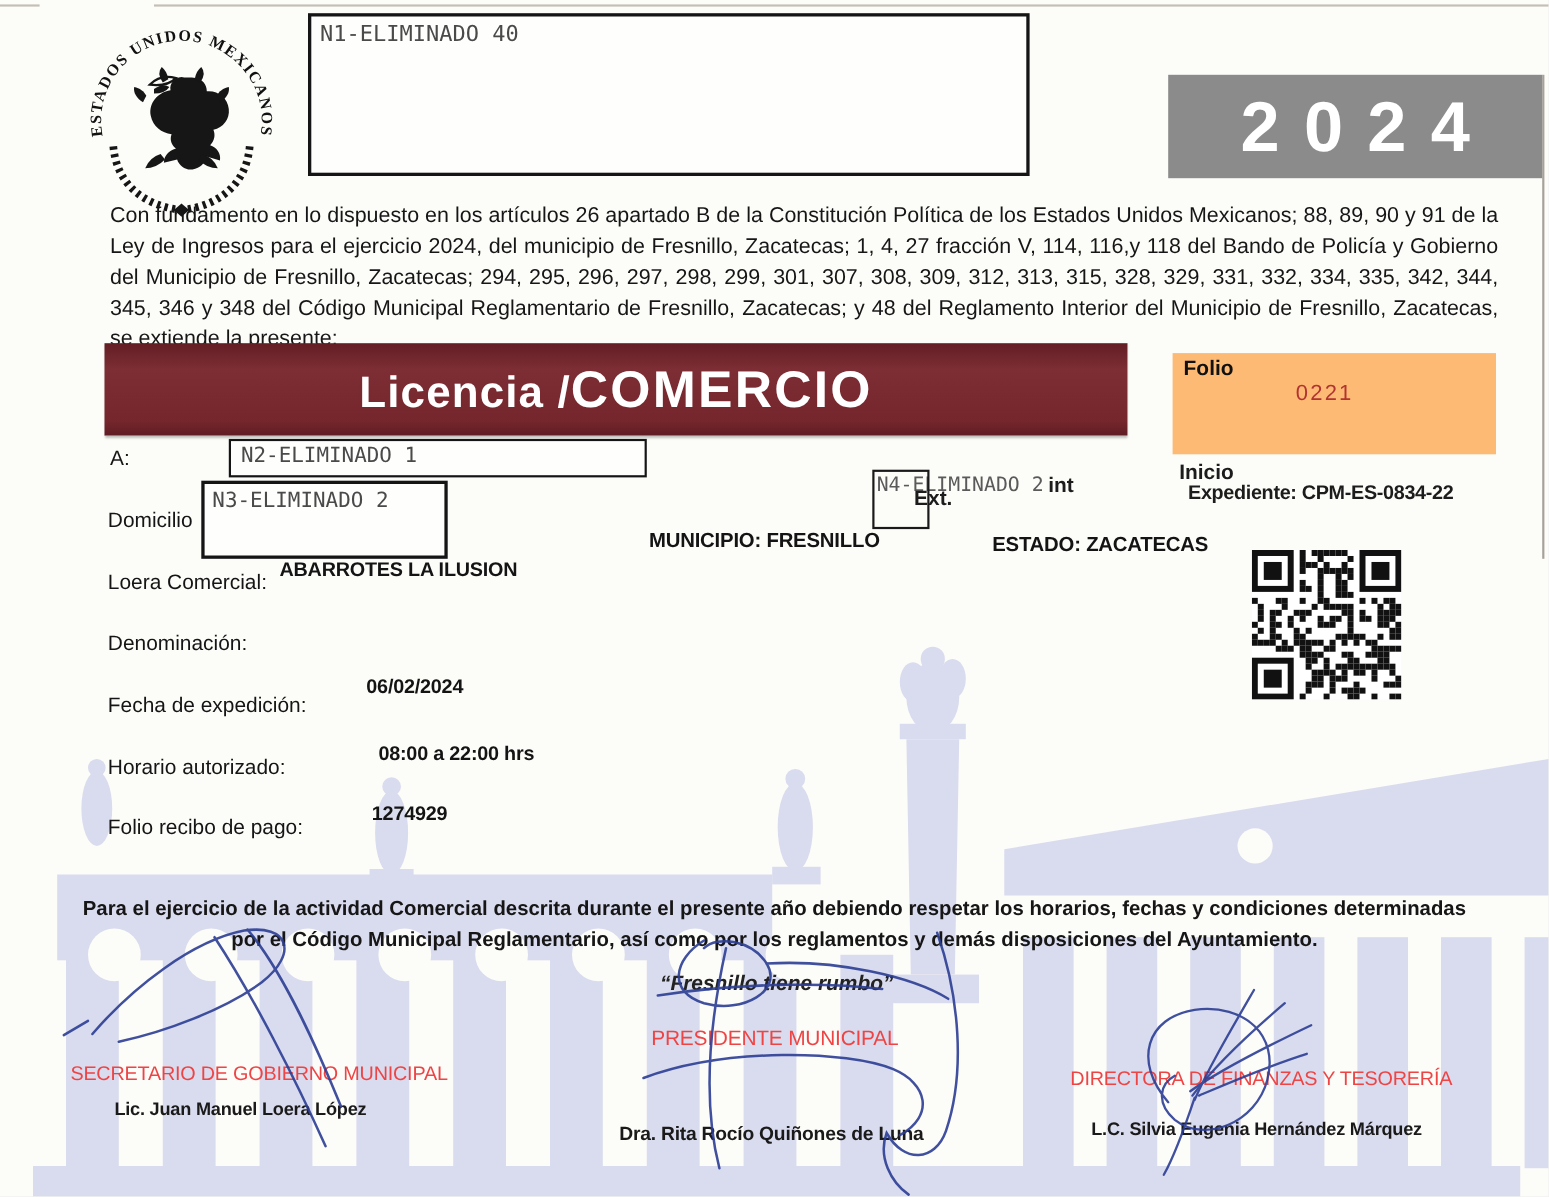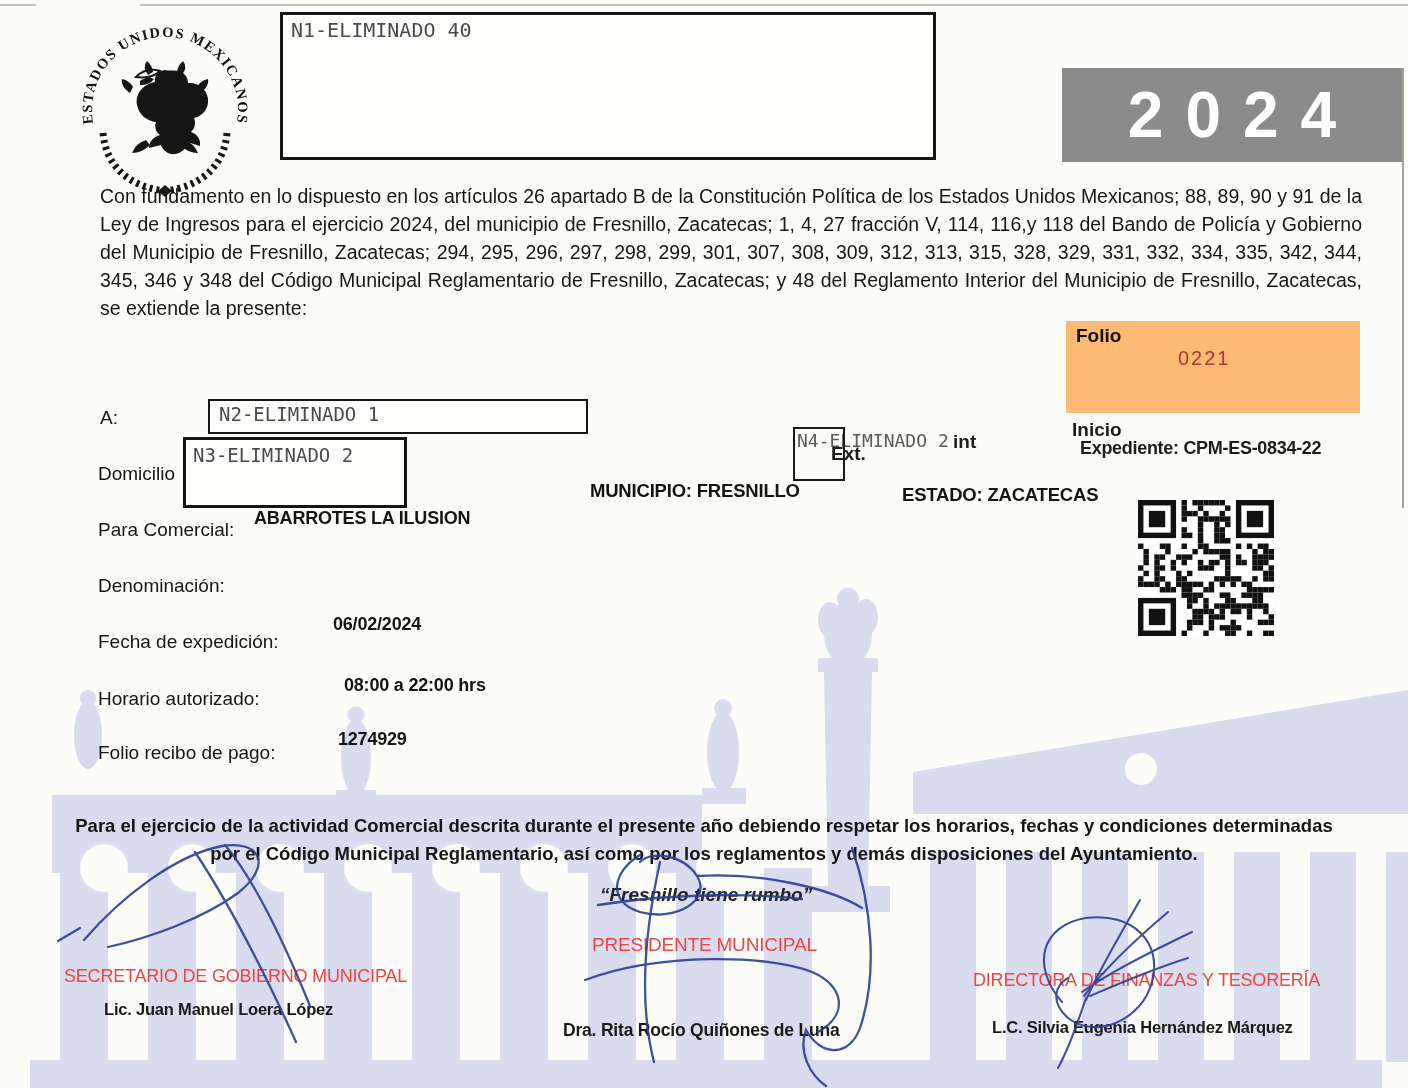--- a/index.html
+++ b/index.html
@@ -131,20 +131,23 @@
   </svg>
 
   <div class="nbox layer2" style="left:280px;top:12px;width:650px;height:142px;">
     <span class="mono" style="position:absolute;left:8px;top:3px;font-size:20px;">N1-ELIMINADO 40</span>
   </div>
 
   <div class="year-badge layer2">2024</div>
 
   <div class="intro layer2">Con fundamento en lo dispuesto en los artículos 26 apartado B de la Constitución Política de los Estados Unidos Mexicanos; 88, 89, 90 y 91 de la Ley de Ingresos para el ejercicio 2024, del municipio de Fresnillo, Zacatecas; 1, 4, 27 fracción V, 114, 116,y 118 del Bando de Policía y Gobierno del Municipio de Fresnillo, Zacatecas; 294, 295, 296, 297, 298, 299, 301, 307, 308, 309, 312, 313, 315, 328, 329, 331, 332, 334, 335, 342, 344, 345, 346 y 348 del Código Municipal Reglamentario de Fresnillo, Zacatecas; y 48 del Reglamento Interior del Municipio de Fresnillo, Zacatecas, se extiende la presente:</div>
 
+  <div class="banner layer2">
+    <span class="pre">Licencia /</span><span class="main">COMERCIO</span>
+  </div>
 
   <div class="folio-box layer2">
     <div class="folio-label">Folio</div>
     <div class="folio-number">0221</div>
   </div>
 
   <div class="abs layer3 bold" style="left:1072px;top:419px;font-size:19px;">Inicio</div>
   <div class="abs layer3 bold" style="left:1080px;top:438px;font-size:18px;letter-spacing:-0.3px;">Expediente: CPM-ES-0834-22</div>
 
   <div class="lbl layer3" style="left:100px;top:407px;">A:</div>
@@ -158,21 +161,21 @@
   </div>
 
   <span class="mono abs layer2" style="left:797px;top:430px;font-size:18px;color:#5a5a5a;">N4-ELIMINADO 2</span>
   <div class="abs layer2" style="left:793px;top:427px;width:48px;height:50px;border:2px solid #1a1a1a;"></div>
   <div class="abs layer3 bold" style="left:831px;top:443px;font-size:19px;">Ext.</div>
   <div class="abs layer3 bold" style="left:953px;top:431px;font-size:19px;">int</div>
 
   <div class="val layer3" style="left:590px;top:480px;font-size:18.5px;">MUNICIPIO: FRESNILLO</div>
   <div class="val layer3" style="left:902px;top:484px;font-size:18.5px;">ESTADO: ZACATECAS</div>
 
-  <div class="lbl layer3" style="left:98px;top:519px;">Para Comercial:</div>
+  <div class="lbl layer3" style="left:98px;top:519px;">Loera Comercial:</div>
   <div class="val layer3" style="left:254px;top:508px;">ABARROTES LA ILUSION</div>
 
   <div class="lbl layer3" style="left:98px;top:575px;">Denominación:</div>
 
   <div class="lbl layer3" style="left:98px;top:631px;">Fecha de expedición:</div>
   <div class="val layer3" style="left:333px;top:614px;">06/02/2024</div>
 
   <div class="lbl layer3" style="left:98px;top:688px;">Horario autorizado:</div>
   <div class="val layer3" style="left:344px;top:675px;">08:00 a 22:00 hrs</div>
 

